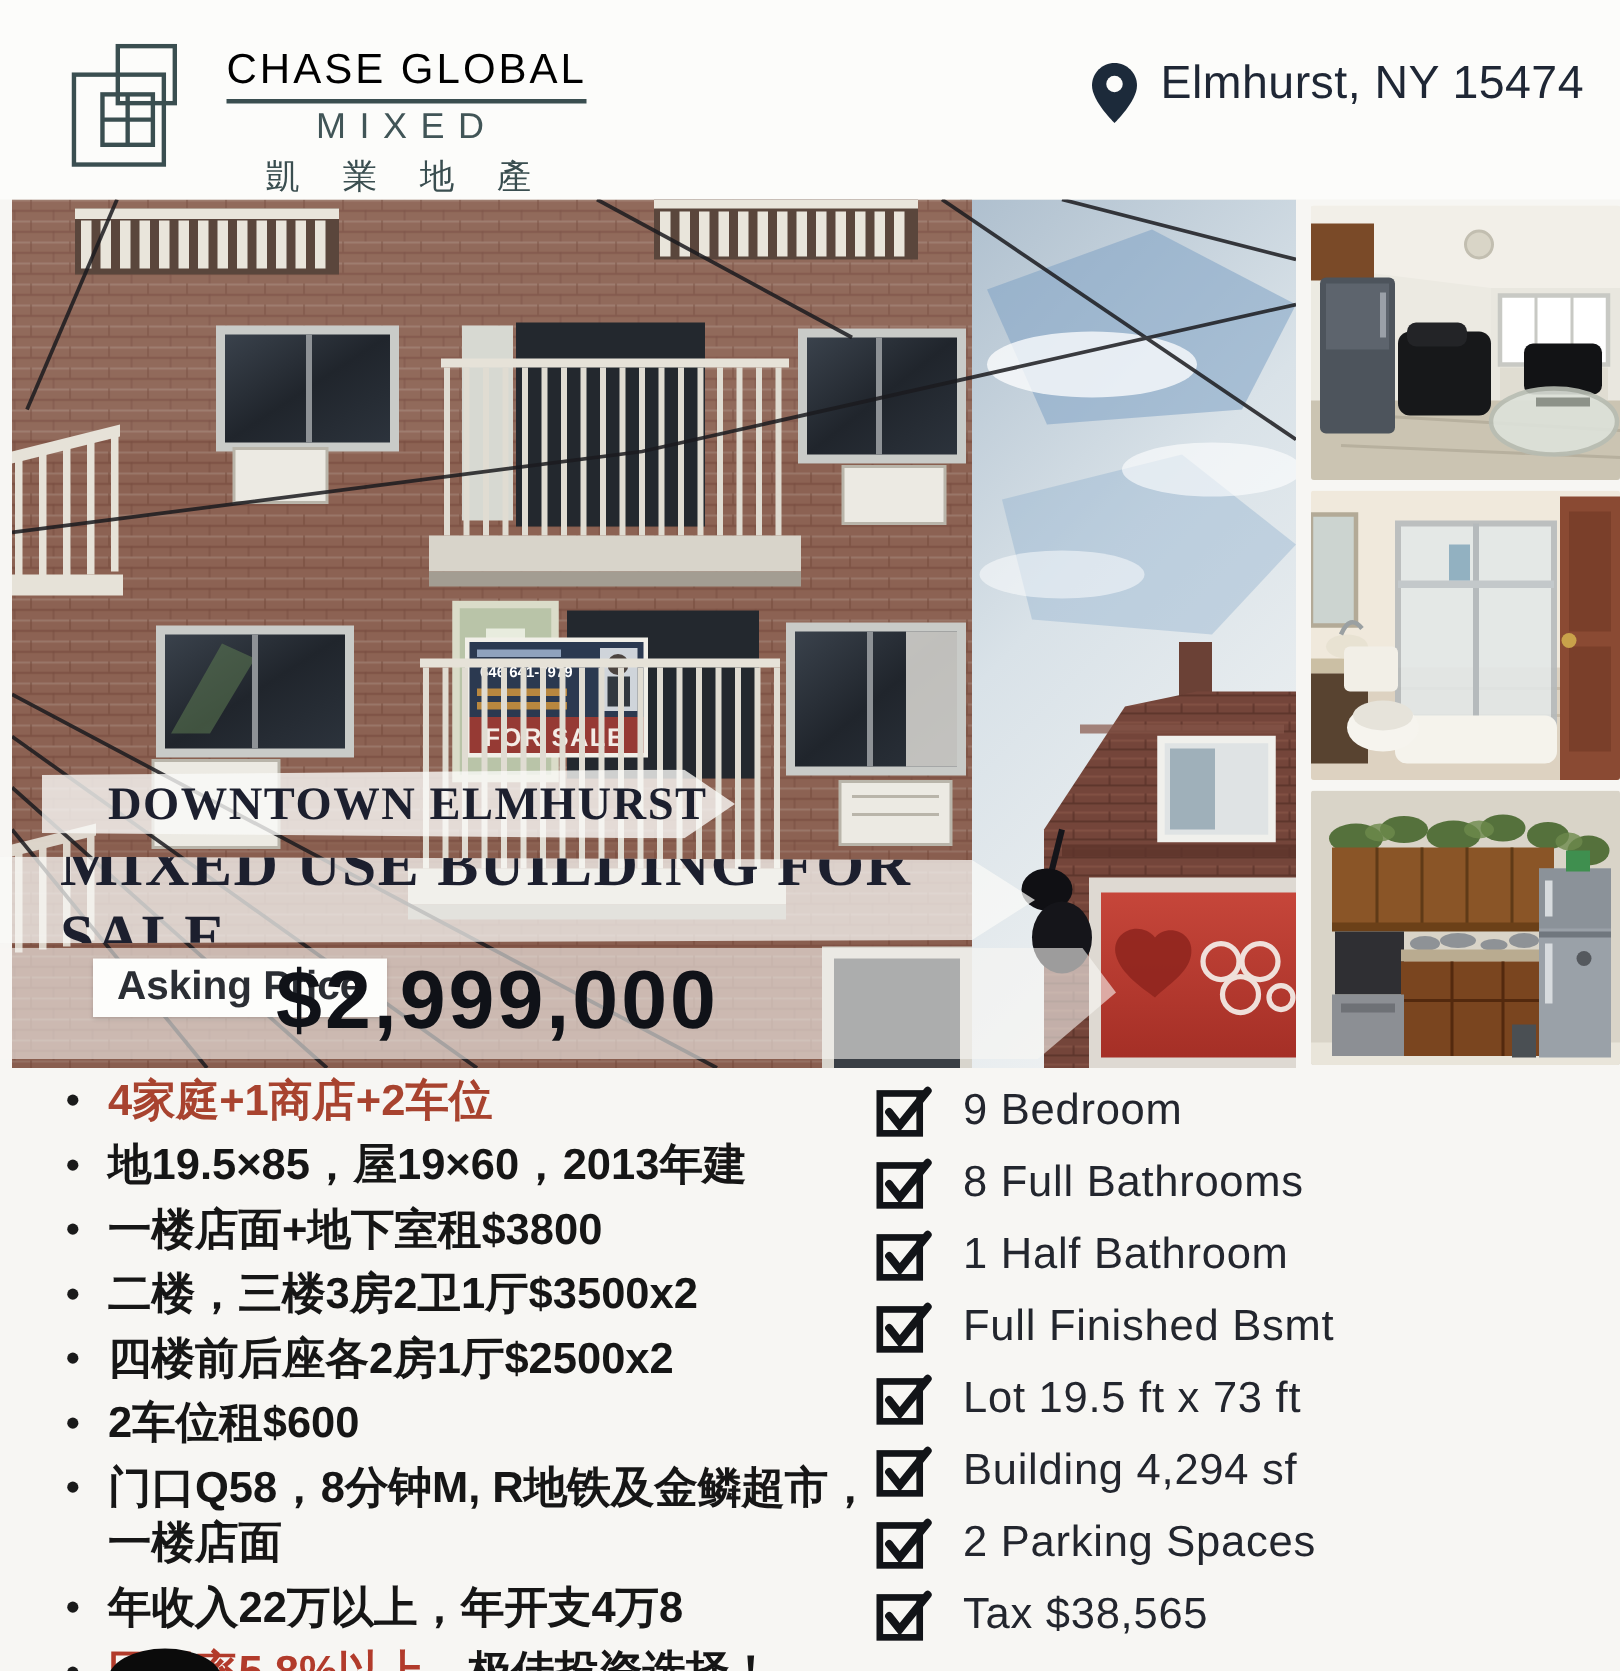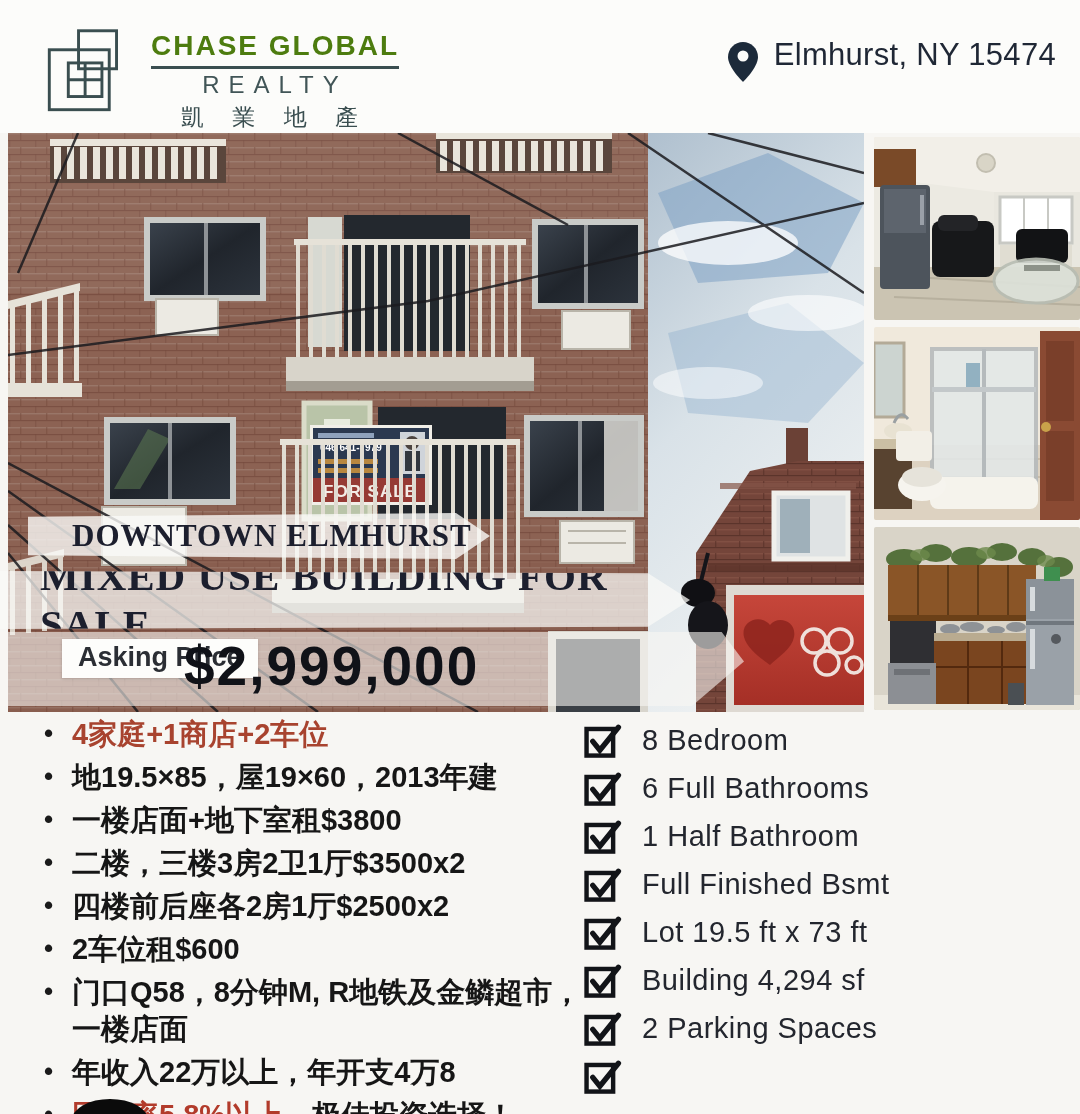--- a/index.html
+++ b/index.html
@@ -8,21 +8,21 @@
     font-family:"Liberation Sans","DejaVu Sans",sans-serif;
     background:#f7f6f3;
   }
   .flyer { position:relative; width:1080px; height:1114px; overflow:hidden; background:#f7f6f3; }
 
   
   .header { position:absolute; left:0; top:0; width:1080px; height:133px; background:#fcfcfa; }
   .logo { position:absolute; left:42px; top:22px; display:flex; gap:14px; align-items:flex-start; }
   .logo-mark { width:95px; height:95px; }
   .logo-text { padding-top:8px; }
-  .logo-name { font-size:28px; font-weight:700; letter-spacing:2px; color:#4d7c0f;
+  .logo-name { font-size:28px; font-weight:400; letter-spacing:2px; color:#000000;
                border-bottom:3px solid #3a4e50; padding-bottom:4px; }
   .logo-realty { font-size:24px; font-weight:400; letter-spacing:9px; color:#41555] }
   .logo-realty { font-size:24px; font-weight:400; letter-spacing:9px; color:#415557; text-align:center; margin-top:2px; }
   .logo-cn { font-size:23px; letter-spacing:11px; color:#3a4e50; text-align:center; margin-top:3px; }
   .address { position:absolute; right:24px; top:34px; display:flex; gap:16px; }
   .pin { width:30px; height:40px; margin-top:8px; }
   .address-text { text-align:right; font-size:31px; line-height:42px; font-weight:500; color:#1f2735; letter-spacing:0.3px; }
 
   
   .main-photo { position:absolute; left:8px; top:133px; width:856px; height:579px; overflow:visible; }
@@ -76,21 +76,21 @@
         <g fill="none" stroke="#3a4e50" stroke-width="4">
           <rect x="10" y="38" width="82" height="82"></rect>
           <rect x="50" y="12" width="52" height="52"></rect>
           <rect x="36" y="56" width="46" height="46"></rect>
           <line x1="59" y1="56" x2="59" y2="102"></line>
           <line x1="36" y1="79" x2="82" y2="79"></line>
         </g>
       </svg>
       <div class="logo-text">
         <div class="logo-name">CHASE GLOBAL</div>
-        <div class="logo-realty">REALTY</div>
+        <div class="logo-realty">MIXED</div>
         <div class="logo-cn">凱 業 地 產</div>
       </div>
     </div>
     <div class="address">
       <svg class="pin" viewBox="0 0 30 40">
         <path d="M15 0C6.7 0 0 6.7 0 15c0 10.5 15 25 15 25s15-14.5 15-25C30 6.7 23.3 0 15 0z" fill="#1c2a3a"></path>
         <circle cx="15" cy="14" r="5.5" fill="#fcfcfa"></circle>
       </svg>
       <div class="address-text">
         <div>Elmhurst, NY 15474</div>
@@ -453,28 +453,28 @@
     <li>年收入22万以上，年开支4万8</li>
     <li><span class="cn-red">回报率5.8%以上</span><span>，极佳投资选择！</span></li>
   </ul>
 
   <ul class="en-list">
     <li>
       <svg class="checkbox" viewBox="0 0 44 44">
           <rect x="4" y="9" width="30" height="30" fill="none" stroke="#121418" stroke-width="5"></rect>
           <path d="M11 23 L19 33 L40 7" fill="none" stroke="#121418" stroke-width="6" stroke-linecap="round"></path>
         </svg>
-      <span class="en-label">8 Bedroom</span>
-    </li>
-    <li>
-      <svg class="checkbox" viewBox="0 0 44 44">
-          <rect x="4" y="9" width="30" height="30" fill="none" stroke="#121418" stroke-width="5"></rect>
-          <path d="M11 23 L19 33 L40 7" fill="none" stroke="#121418" stroke-width="6" stroke-linecap="round"></path>
-        </svg>
-      <span class="en-label">6 Full Bathrooms</span>
+      <span class="en-label">9 Bedroom</span>
+    </li>
+    <li>
+      <svg class="checkbox" viewBox="0 0 44 44">
+          <rect x="4" y="9" width="30" height="30" fill="none" stroke="#121418" stroke-width="5"></rect>
+          <path d="M11 23 L19 33 L40 7" fill="none" stroke="#121418" stroke-width="6" stroke-linecap="round"></path>
+        </svg>
+      <span class="en-label">8 Full Bathrooms</span>
     </li>
     <li>
       <svg class="checkbox" viewBox="0 0 44 44">
           <rect x="4" y="9" width="30" height="30" fill="none" stroke="#121418" stroke-width="5"></rect>
           <path d="M11 23 L19 33 L40 7" fill="none" stroke="#121418" stroke-width="6" stroke-linecap="round"></path>
         </svg>
       <span class="en-label">1 Half Bathroom</span>
     </li>
     <li>
       <svg class="checkbox" viewBox="0 0 44 44">
@@ -502,17 +502,18 @@
           <rect x="4" y="9" width="30" height="30" fill="none" stroke="#121418" stroke-width="5"></rect>
           <path d="M11 23 L19 33 L40 7" fill="none" stroke="#121418" stroke-width="6" stroke-linecap="round"></path>
         </svg>
       <span class="en-label">2 Parking Spaces</span>
     </li>
     <li>
       <svg class="checkbox" viewBox="0 0 44 44">
           <rect x="4" y="9" width="30" height="30" fill="none" stroke="#121418" stroke-width="5"></rect>
           <path d="M11 23 L19 33 L40 7" fill="none" stroke="#121418" stroke-width="6" stroke-linecap="round"></path>
         </svg>
+      <span class="en-label">Tax $38,565</span>
     </li>
   </ul>
 
   <div class="agent-cutoff"></div>
 </div>
 
 </body></html>

